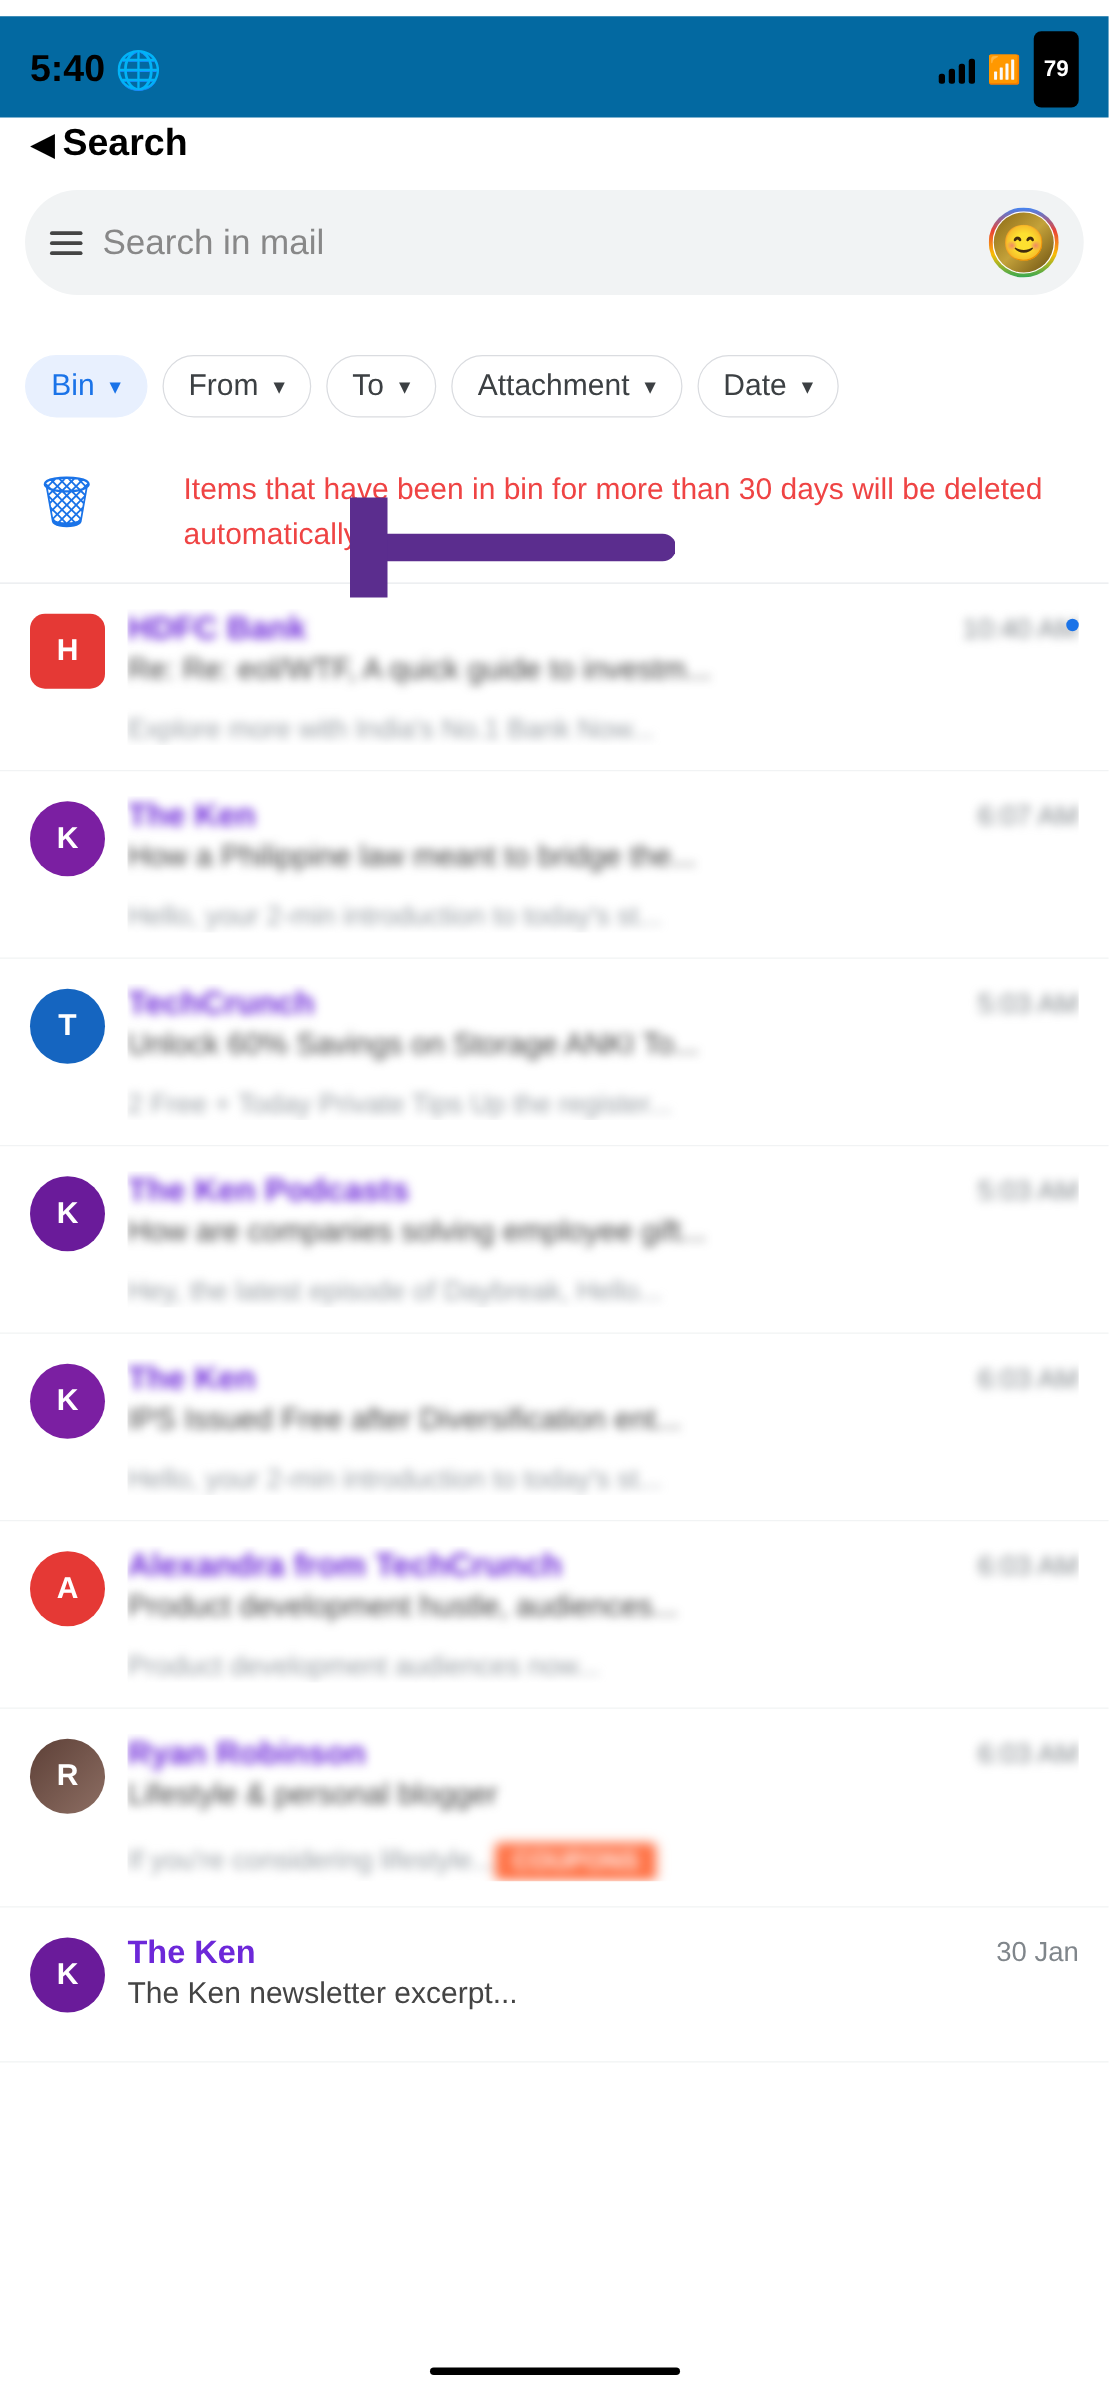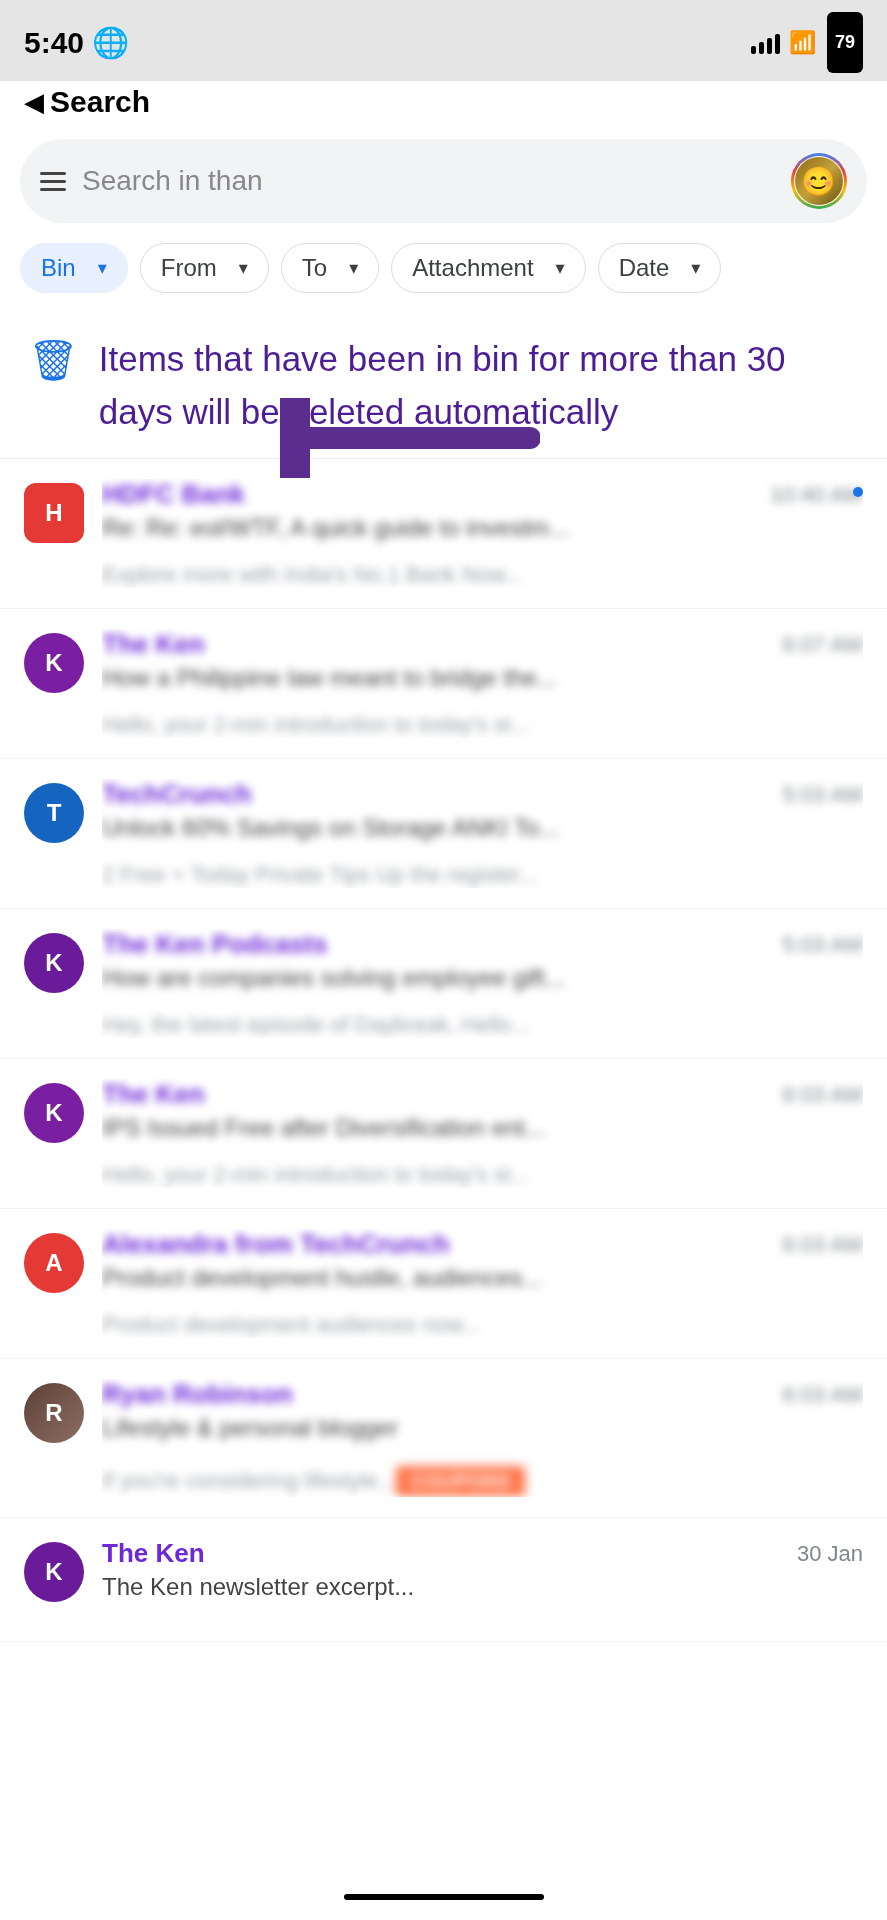--- a/index.html
+++ b/index.html
@@ -8,25 +8,26 @@
       width: 887px;
       min-height: 1920px;
       background: #fff;
       font-family: 'Helvetica Neue', Arial, sans-serif;
       overflow-x: hidden;
       position: relative;
     }
 
     
     .status-bar {
-      background: #e5e5e5;
+      background: #0369a1;
       padding: 12px 24px 8px;
       display: flex;
       justify-content: space-between;
       align-items: center;
+      margin-top: 13px;
     }
     .status-left {
       display: flex;
       align-items: center;
       gap: 8px;
       font-size: 30px;
       font-weight: 700;
       color: #000;
     }
     .status-right {
@@ -143,30 +144,31 @@
     .filter-chips {
       display: flex;
       gap: 12px;
       padding: 8px 20px 16px;
       overflow-x: auto;
     }
     .filter-chips::-webkit-scrollbar { display: none; }
     .chip {
       display: flex;
       align-items: center;
-      gap: 22px;
+      gap: 12px;
       padding: 10px 20px;
       border-radius: 50px;
       border: 1.5px solid #dadce0;
       font-size: 24px;
       font-weight: 500;
       color: #3c4043;
       white-space: nowrap;
       cursor: pointer;
       background: #fff;
+      margin-top: 28px;
     }
     .chip.active {
       background: #e8f0fe;
       border-color: #e8f0fe;
       color: #1a73e8;
     }
     .chip-arrow {
       font-size: 18px;
       color: inherit;
     }
@@ -183,23 +185,24 @@
       align-items: flex-start;
       gap: 20px;
     }
     .bin-icon {
       color: #1a73e8;
       font-size: 40px;
       margin-top: 4px;
       flex-shrink: 0;
     }
     .bin-text {
-      font-size: 35px;
-      color: #4c1d95;
+      font-size: 24px;
+      color: #ef4444;
       line-height: 1.5;
+      margin-left: 48px;
     }
     .empty-bin-link {
       color: #1a73e8;
       font-size: 28px;
       font-weight: 600;
       margin-top: 14px;
       cursor: pointer;
       text-decoration: none;
       margin-left: 0;
       padding-left: 60px;
@@ -393,21 +396,21 @@
   <span class="back-label">Search</span>
 </div>
 
 <div class="search-bar-container">
   <div class="search-bar">
     <div class="hamburger-icon">
       <span></span>
         <span></span>
         <span></span>
     </div>
-    <span class="search-placeholder">Search in than</span>
+    <span class="search-placeholder">Search in mail</span>
     <div class="avatar-ring">
       <div class="avatar-img">
         <span class="avatar-face">😊</span>
       </div>
     </div>
   </div>
 </div>
 
 <div class="filter-chips">
 <div class="chip active">

